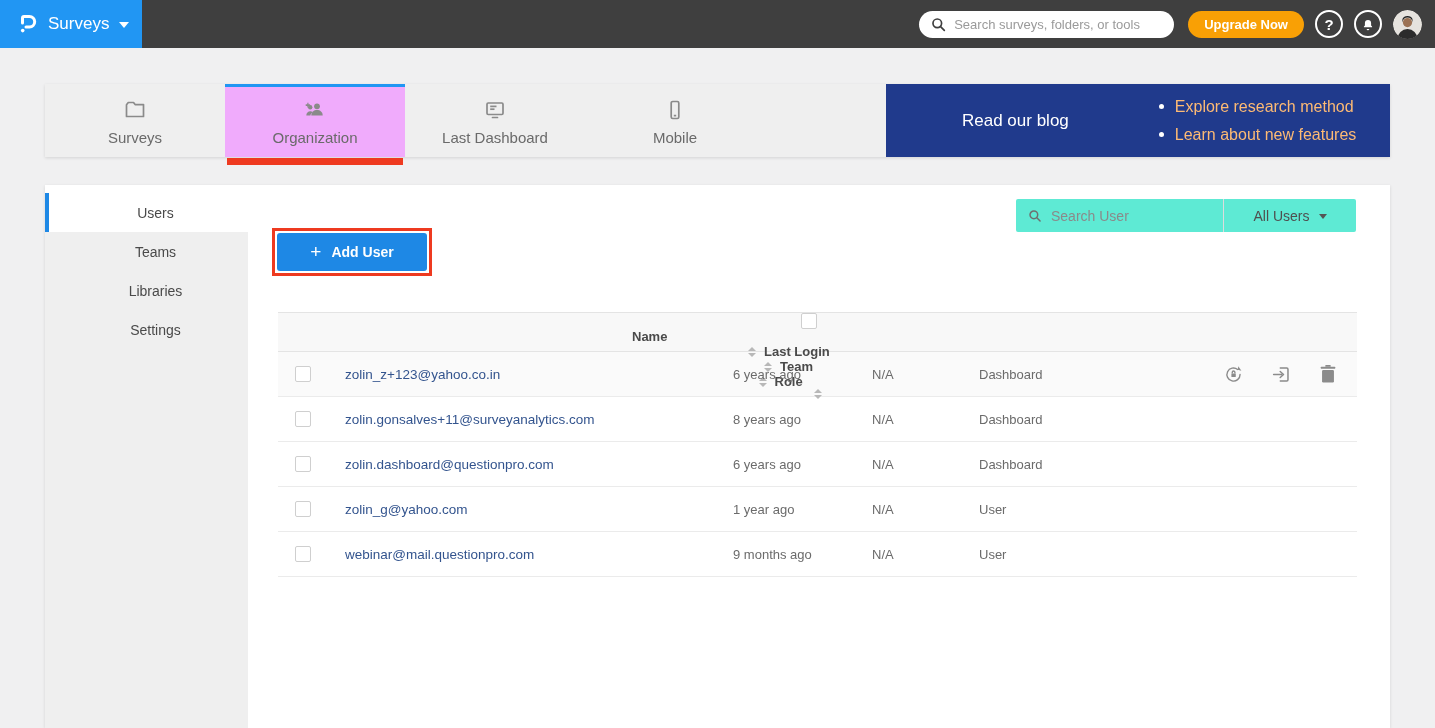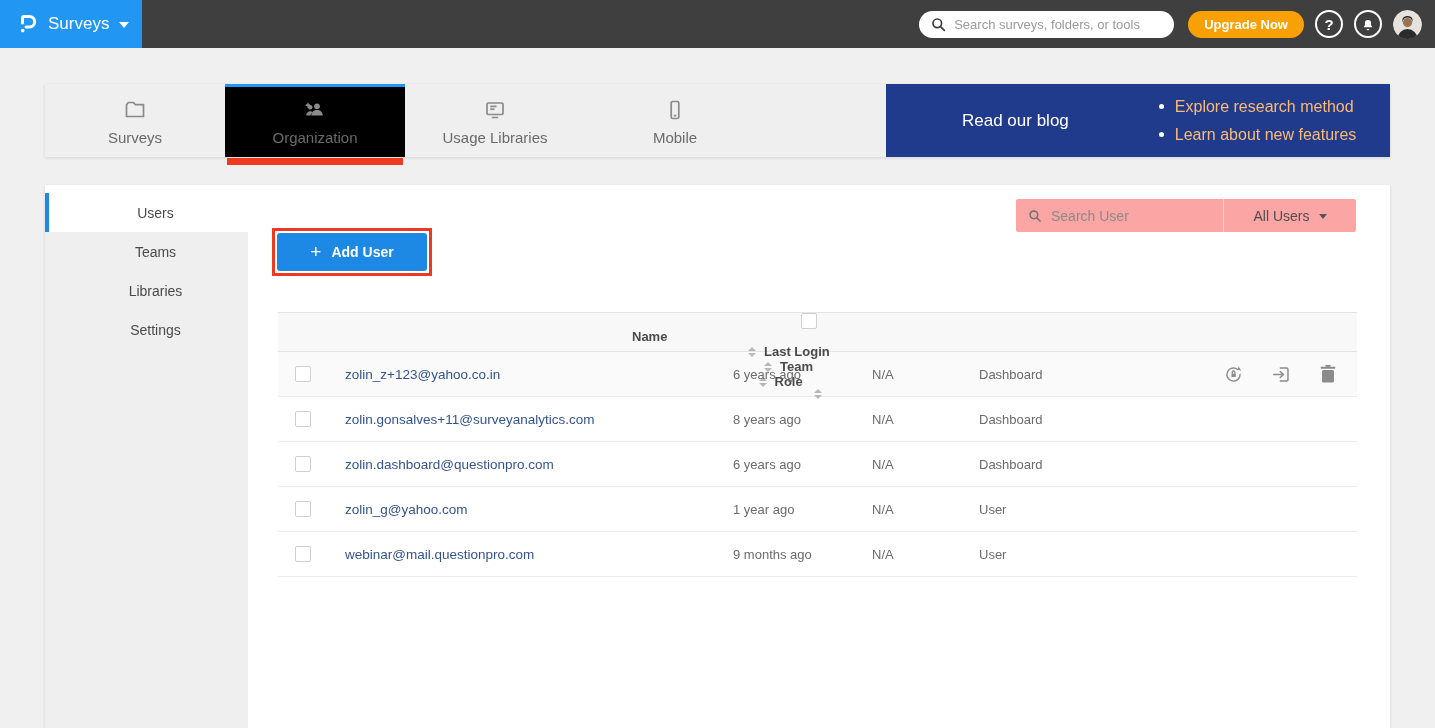--- a/index.html
+++ b/index.html
@@ -15,40 +15,40 @@
   .topbar-search { margin-left:auto; width:255px; height:27px; background:#fff; border-radius:14px; display:flex; align-items:center; gap:8px; padding:0 12px; }
   .topbar-search input { border:none; outline:none; flex:1; font-size:13px; color:#444; background:transparent; font-family:"Liberation Sans",sans-serif; }
   .topbar-search input::placeholder { color:#9a9a9a; }
   .upgrade-btn { margin-left:14px; height:27px; border:none; border-radius:14px; background:#f9a005; color:#fff; font-weight:bold; font-size:13px; padding:0 16px; cursor:pointer; font-family:"Liberation Sans",sans-serif; }
   .circle-btn { width:28px; height:28px; margin-left:11px; border:2px solid #fff; border-radius:50%; color:#fff; display:flex; align-items:center; justify-content:center; font-weight:bold; font-size:15px; cursor:pointer; }
   .avatar { width:29px; height:29px; margin:0 13px 0 11px; border-radius:50%; overflow:hidden; cursor:pointer; flex:0 0 auto; }
 
   
   .tabstrip { position:absolute; left:45px; right:45px; top:84px; height:73px; display:flex; background:#efefef; box-shadow:0 1px 3px rgba(0,0,0,.12); }
   .tab { width:180px; display:flex; flex-direction:column; align-items:center; justify-content:center; gap:7px; color:#6a6a6a; font-size:15px; cursor:pointer; position:relative; padding-top:3px; }
-  .tab.active { background:#000000; border-top:3px solid #2196f3; padding-top:0; }
+  .tab.active { background:#f0abfc; border-top:3px solid #2196f3; padding-top:0; }
   .red-underline { position:absolute; left:2px; right:2px; bottom:-8px; height:7px; background:#ee3a20; }
   .promo { margin-left:auto; width:504px; height:73px; background:#203a8c; display:flex; align-items:center; cursor:pointer; }
   .promo-title { color:#fff; font-size:17px; margin-left:76px; white-space:nowrap; }
   .promo-bullets { margin-left:90px; display:flex; flex-direction:column; gap:10px; }
   .promo-bullet { display:flex; align-items:center; gap:11px; color:#fdba74; font-size:16px; white-space:nowrap; }
   .promo-dot { width:5px; height:5px; border-radius:50%; background:#fff; flex:0 0 auto; }
 
   
   .panel { position:absolute; left:45px; right:45px; top:185px; bottom:0; background:#fff; box-shadow:0 1px 3px rgba(0,0,0,.12); display:flex; }
   .sidebar { width:203px; display:flex; flex-direction:column; background:#fff; flex:0 0 auto; }
   .side-spacer { height:8px; background:#fff; }
   .side-item { height:39px; display:flex; align-items:center; padding-left:18px; font-size:14px; color:#4a4a4a; background:#efefef; cursor:pointer;justify-content:center; }
   .side-item.active { background:#fff; border-left:4px solid #1e88e5; padding-left:14px; }
   .side-fill { flex:1; background:#efefef; }
 
   .content { flex:1; position:relative; }
 
   
-  .filterbar { position:absolute; top:14px; right:34px; height:33px; display:flex; background:#fca5a5; border-radius:2px; }
+  .filterbar { position:absolute; top:14px; right:34px; height:33px; display:flex; background:#5eead4; border-radius:2px; }
   .user-search { width:207px; display:flex; align-items:center; gap:9px; padding:0 12px; }
   .user-search input { border:none; outline:none; background:transparent; flex:1; font-size:14px; color:#555; font-family:"Liberation Sans",sans-serif; }
   .user-search input::placeholder { color:#8a8a8a; }
   .user-filter { width:133px; border-left:1px solid #dcdcdc; display:flex; align-items:center; justify-content:center; gap:9px; font-size:14px; color:#4f4f4f; cursor:pointer; }
 
   
   .add-annotation { position:absolute; left:24px; top:43px; border:3px solid #ee3a20; padding:2px; }
   .add-user-btn { width:150px; height:38px; border:none; border-radius:3px; background:#1e88e5; color:#fff; font-size:14px; font-weight:bold; display:flex; align-items:center; justify-content:center; gap:10px; cursor:pointer; font-family:"Liberation Sans",sans-serif; }
   .plus { font-size:19px; font-weight:normal; line-height:1; margin-top:-2px; }
 
@@ -150,21 +150,21 @@
 
   <div class="tab">
     <span>
       <svg width="24" height="24" viewBox="0 0 24 24" fill="none" stroke="#8a8a8a" stroke-width="1.7">
           <rect x="4" y="5" width="16" height="11.5" rx="1.2"></rect>
           <line x1="7.2" y1="8.4" x2="13.5" y2="8.4"></line>
           <line x1="7.2" y1="11.2" x2="11.5" y2="11.2"></line>
           <line x1="9.5" y1="19.5" x2="14.5" y2="19.5" stroke-linecap="round"></line>
         </svg>
     </span>
-    <span>Usage Libraries</span>
+    <span>Last Dashboard</span>
   </div>
 
   <div class="tab">
     <span>
       <svg width="24" height="24" viewBox="0 0 24 24" fill="none" stroke="#8a8a8a" stroke-width="1.7">
           <rect x="8.2" y="3.5" width="7.6" height="17" rx="1.6"></rect>
           <line x1="10.8" y1="17.6" x2="13.2" y2="17.6"></line>
         </svg>
     </span>
     <span>Mobile</span>

